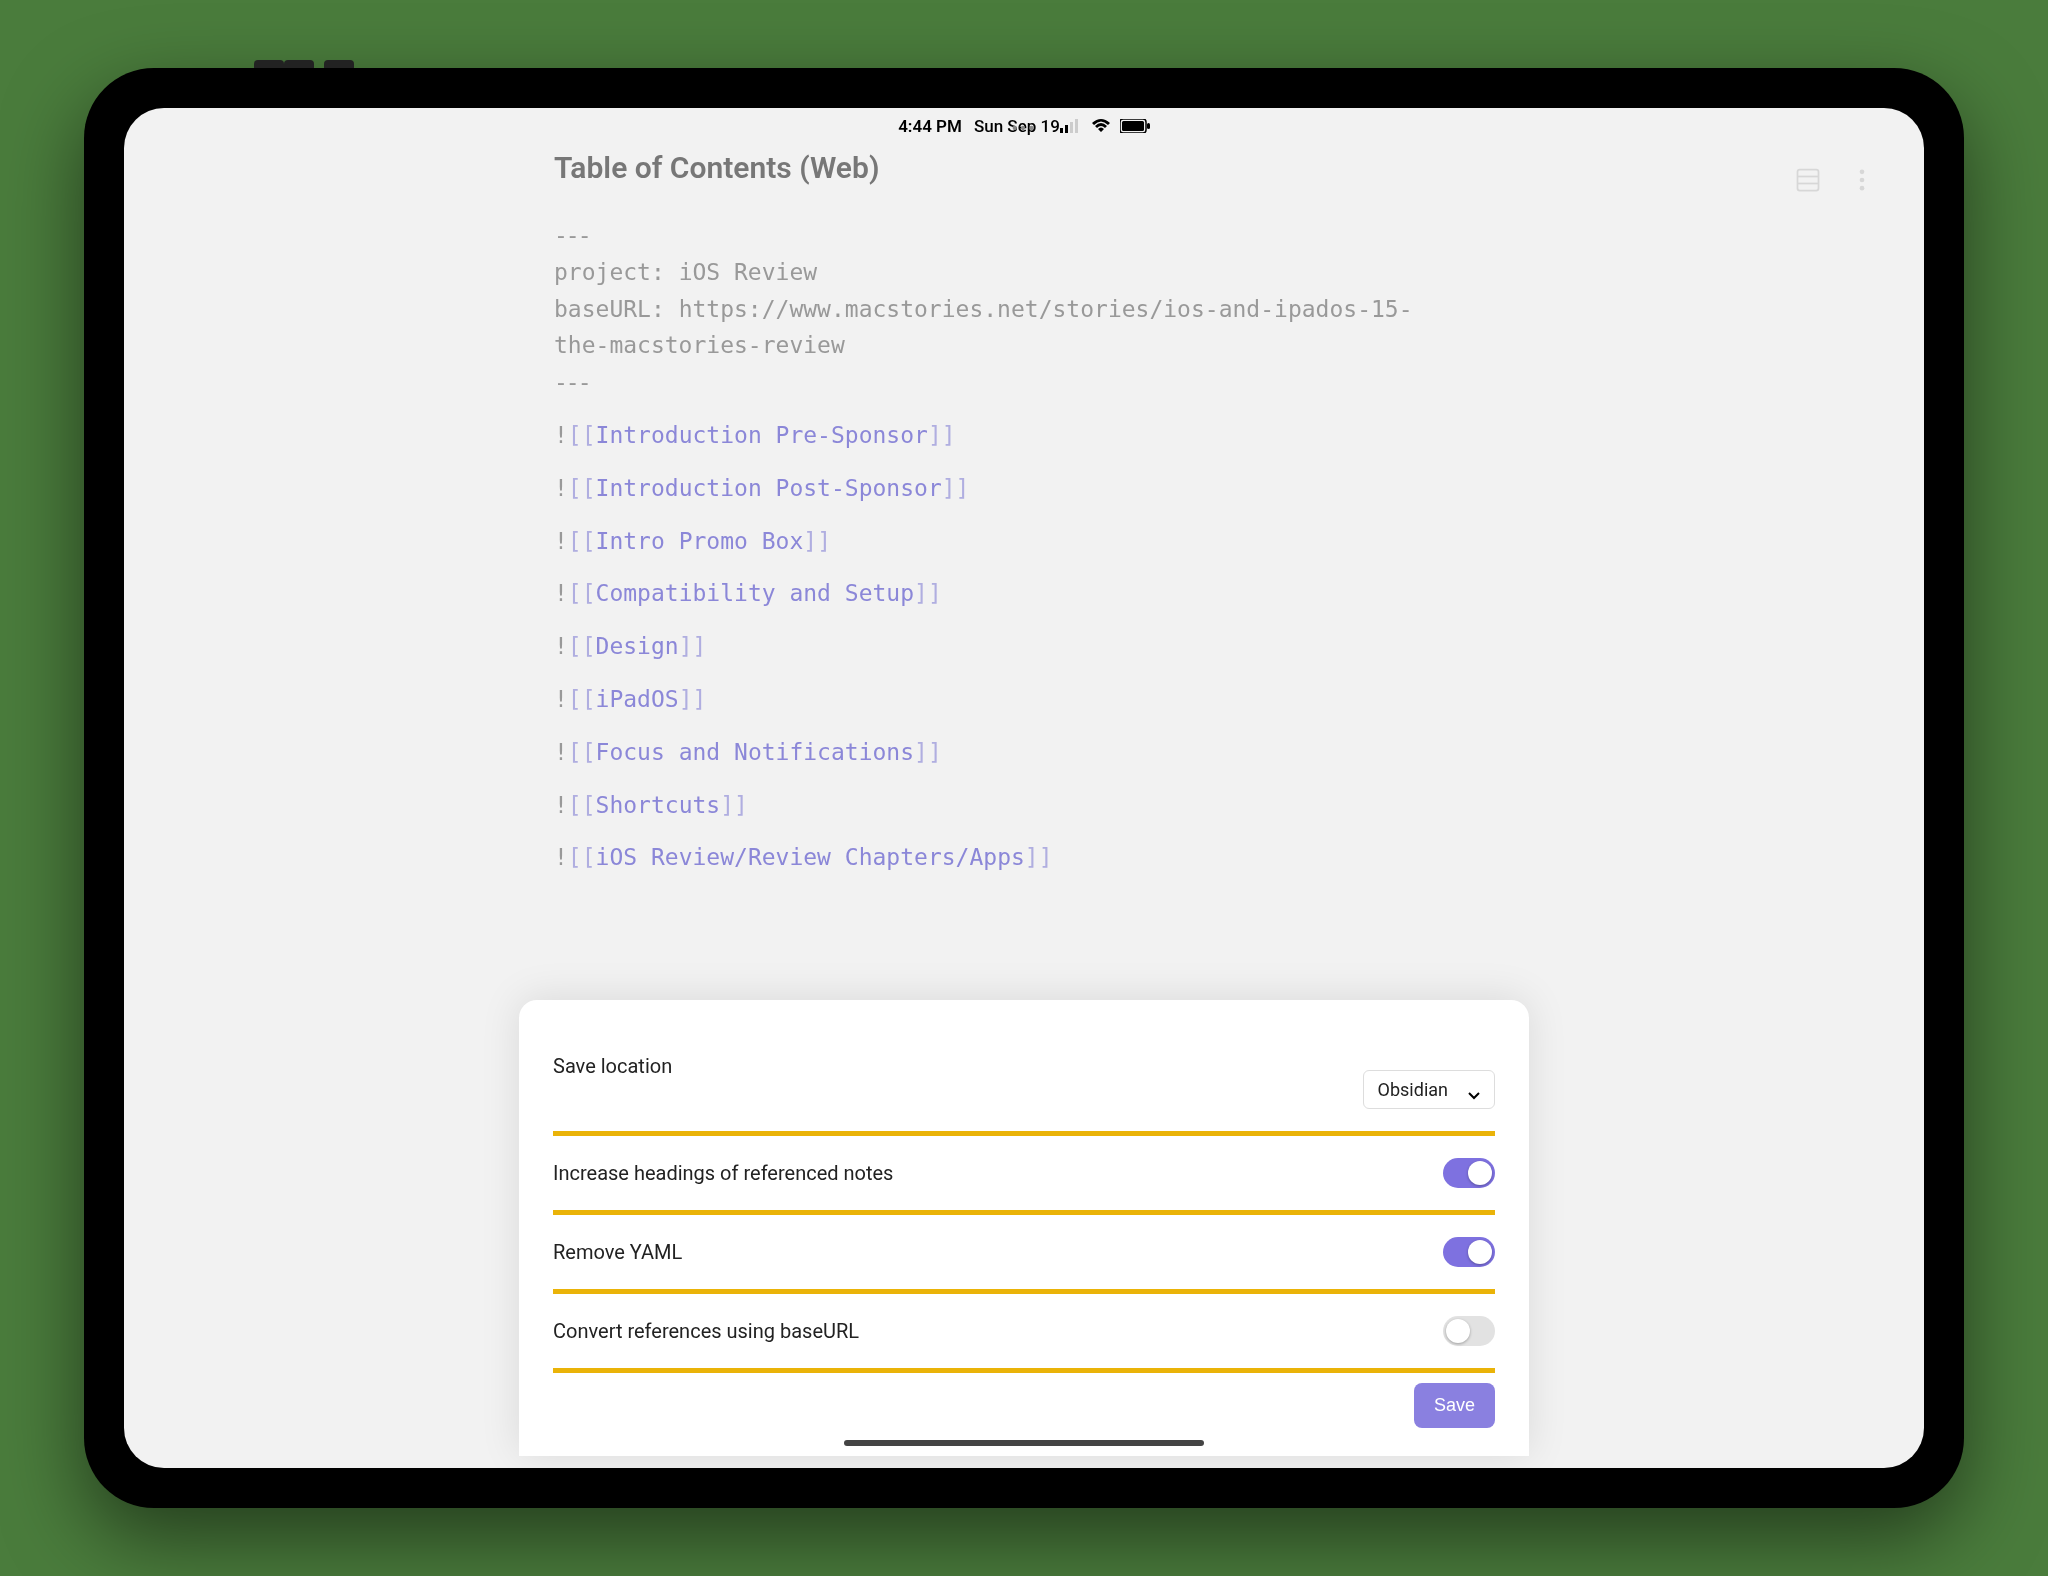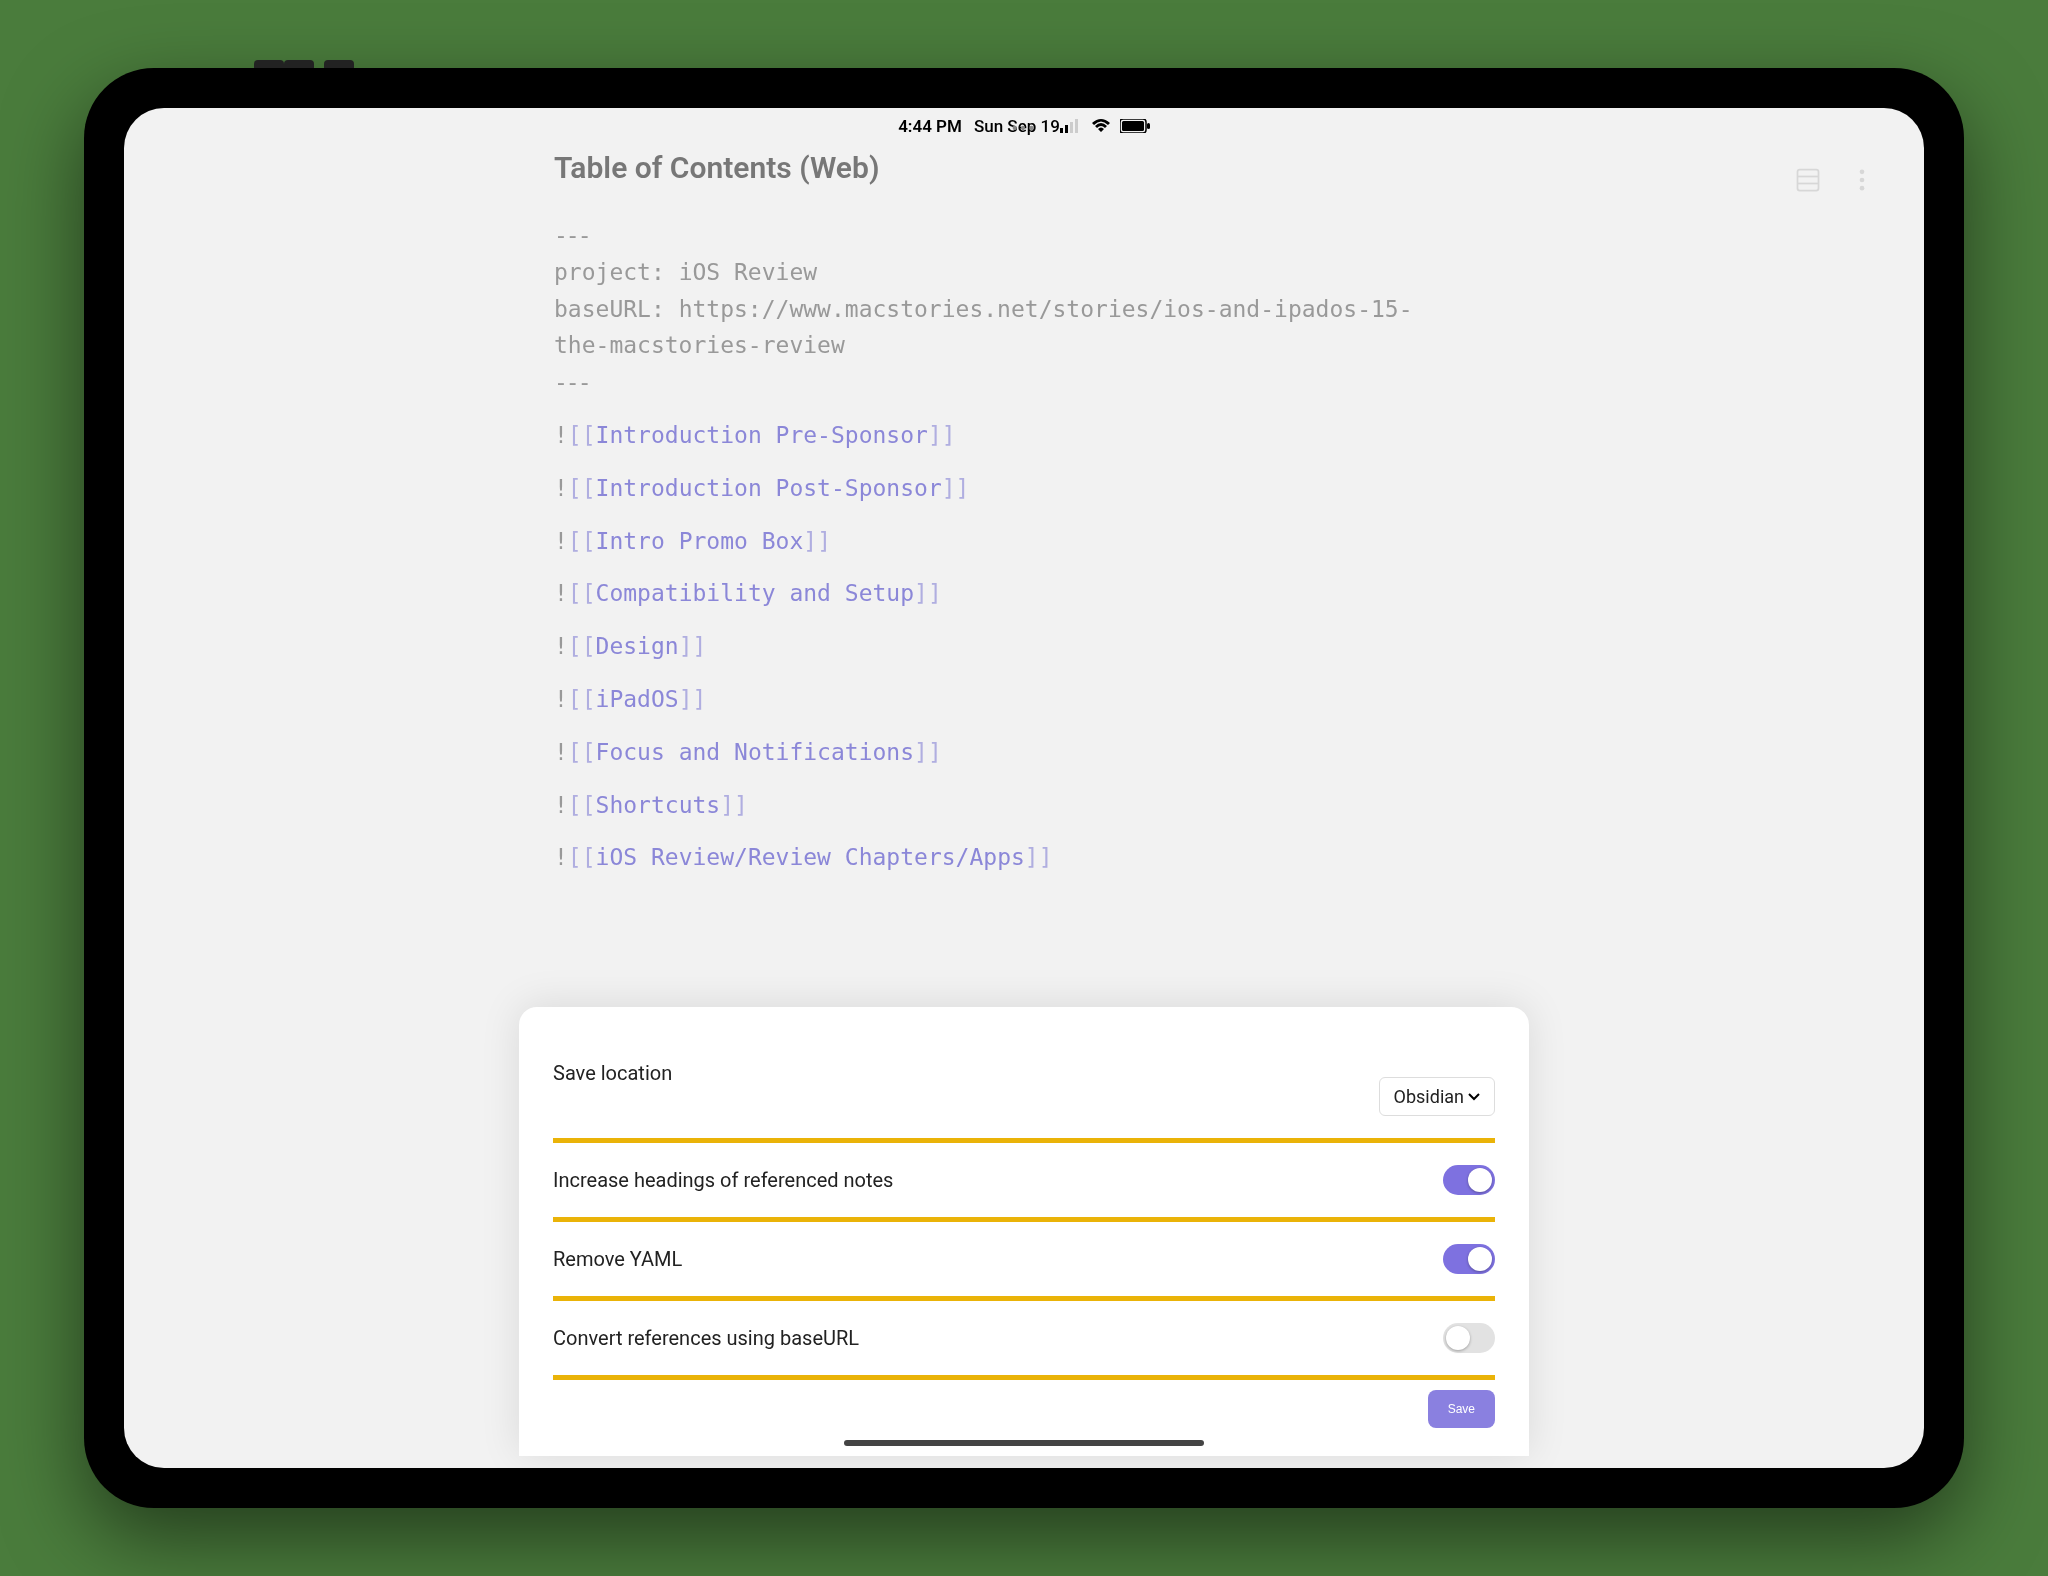--- a/index.html
+++ b/index.html
@@ -111,22 +111,22 @@
     border-bottom: 5px solid #eab308;
     font-size: 20px;
     color: #222;
   }
   .sheet-row:last-of-type { border-bottom: none; }
   .dropdown {
     border: 1px solid #ddd;
     border-radius: 6px;
     padding: 8px 14px;
     display: flex;
-    align-items: center;
-    gap: 4px;
+    align-items: flex-end;
+    gap: 20px;
     font-size: 18px;
     cursor: pointer;
     margin-top: 48px;
   }
   .toggle {
     width: 52px;
     height: 30px;
     border-radius: 15px;
     position: relative;
     cursor: pointer;
@@ -143,21 +143,21 @@
     box-shadow: 0 1px 3px rgba(0,0,0,0.3);
   }
   .toggle.on .knob { right: 3px; }
   .toggle.off .knob { left: 3px; }
   .save-btn {
     background: #8a80e0;
     color: #fff;
     border: none;
     border-radius: 8px;
     padding: 12px 20px;
-    font-size: 12px;
+    font-size: 18px;
     cursor: pointer;
     float: right;
     margin-top: 10px;
   }
   .home-indicator {
     position: absolute;
     bottom: 10px;
     left: 50%;
     transform: translateX(-50%);
     width: 360px;

